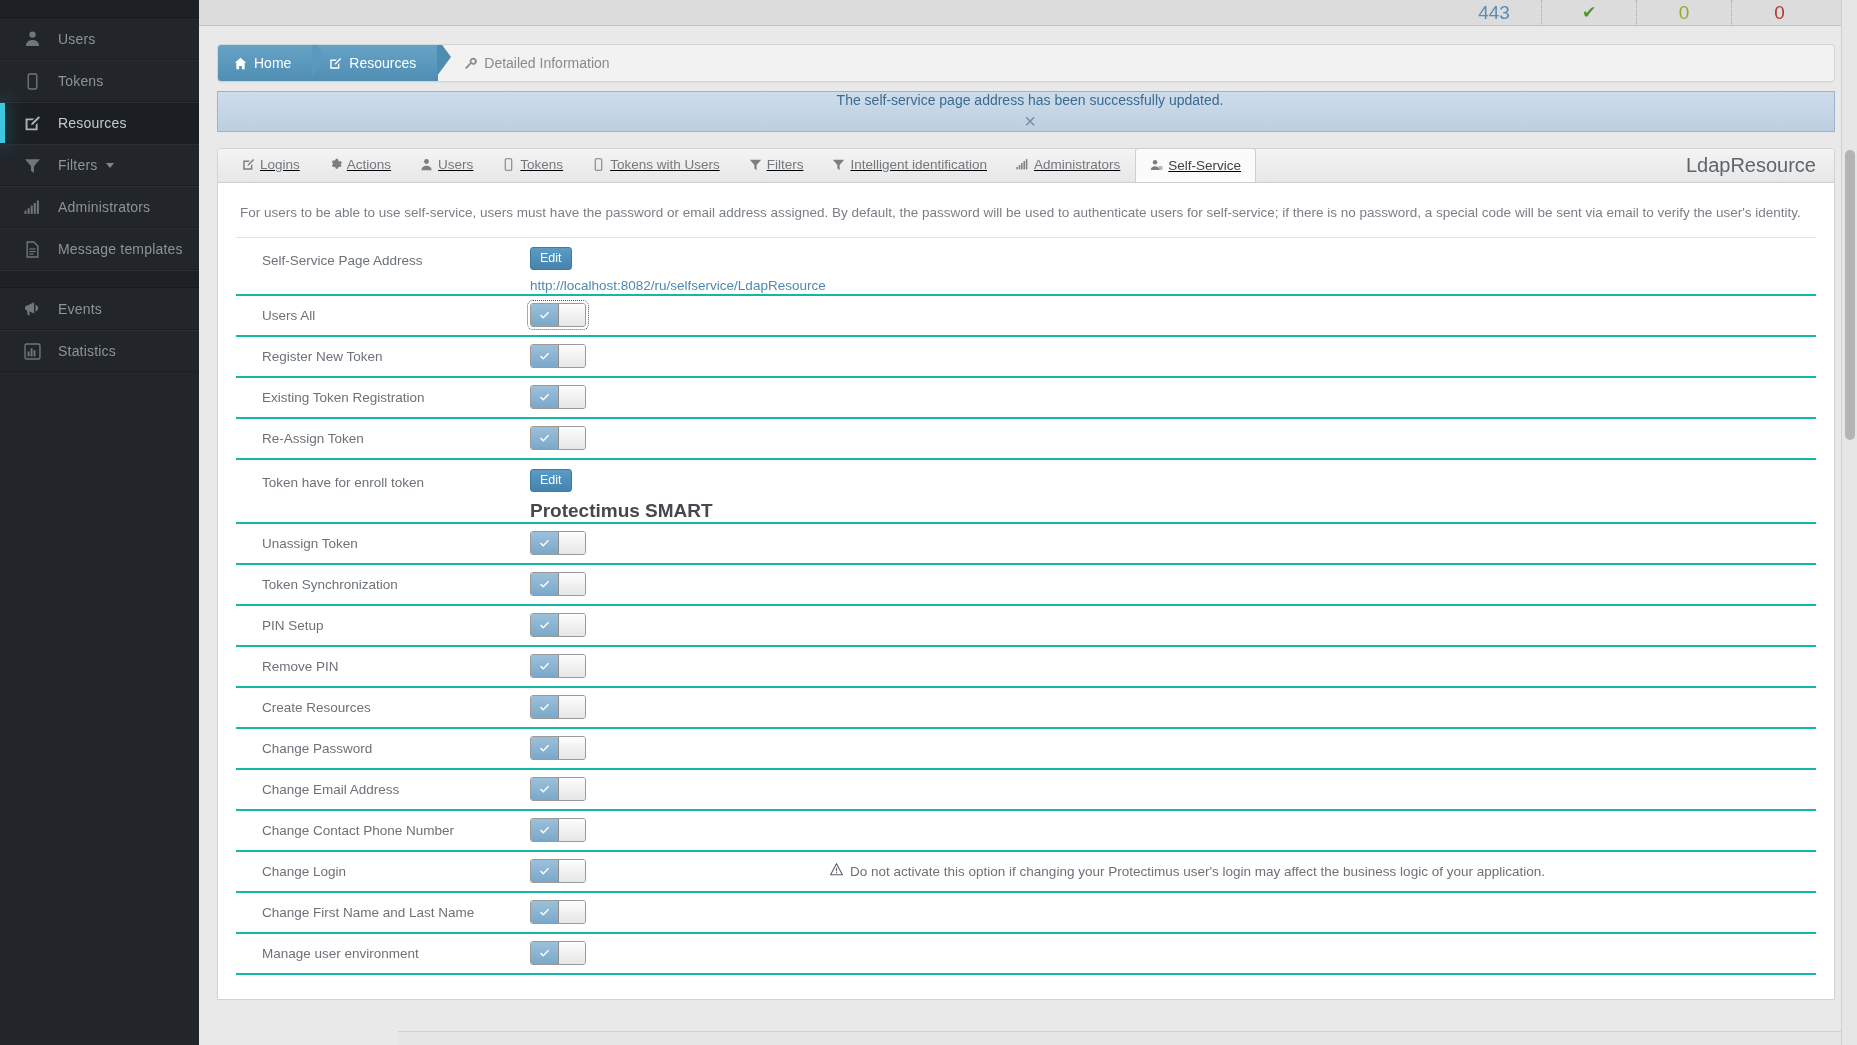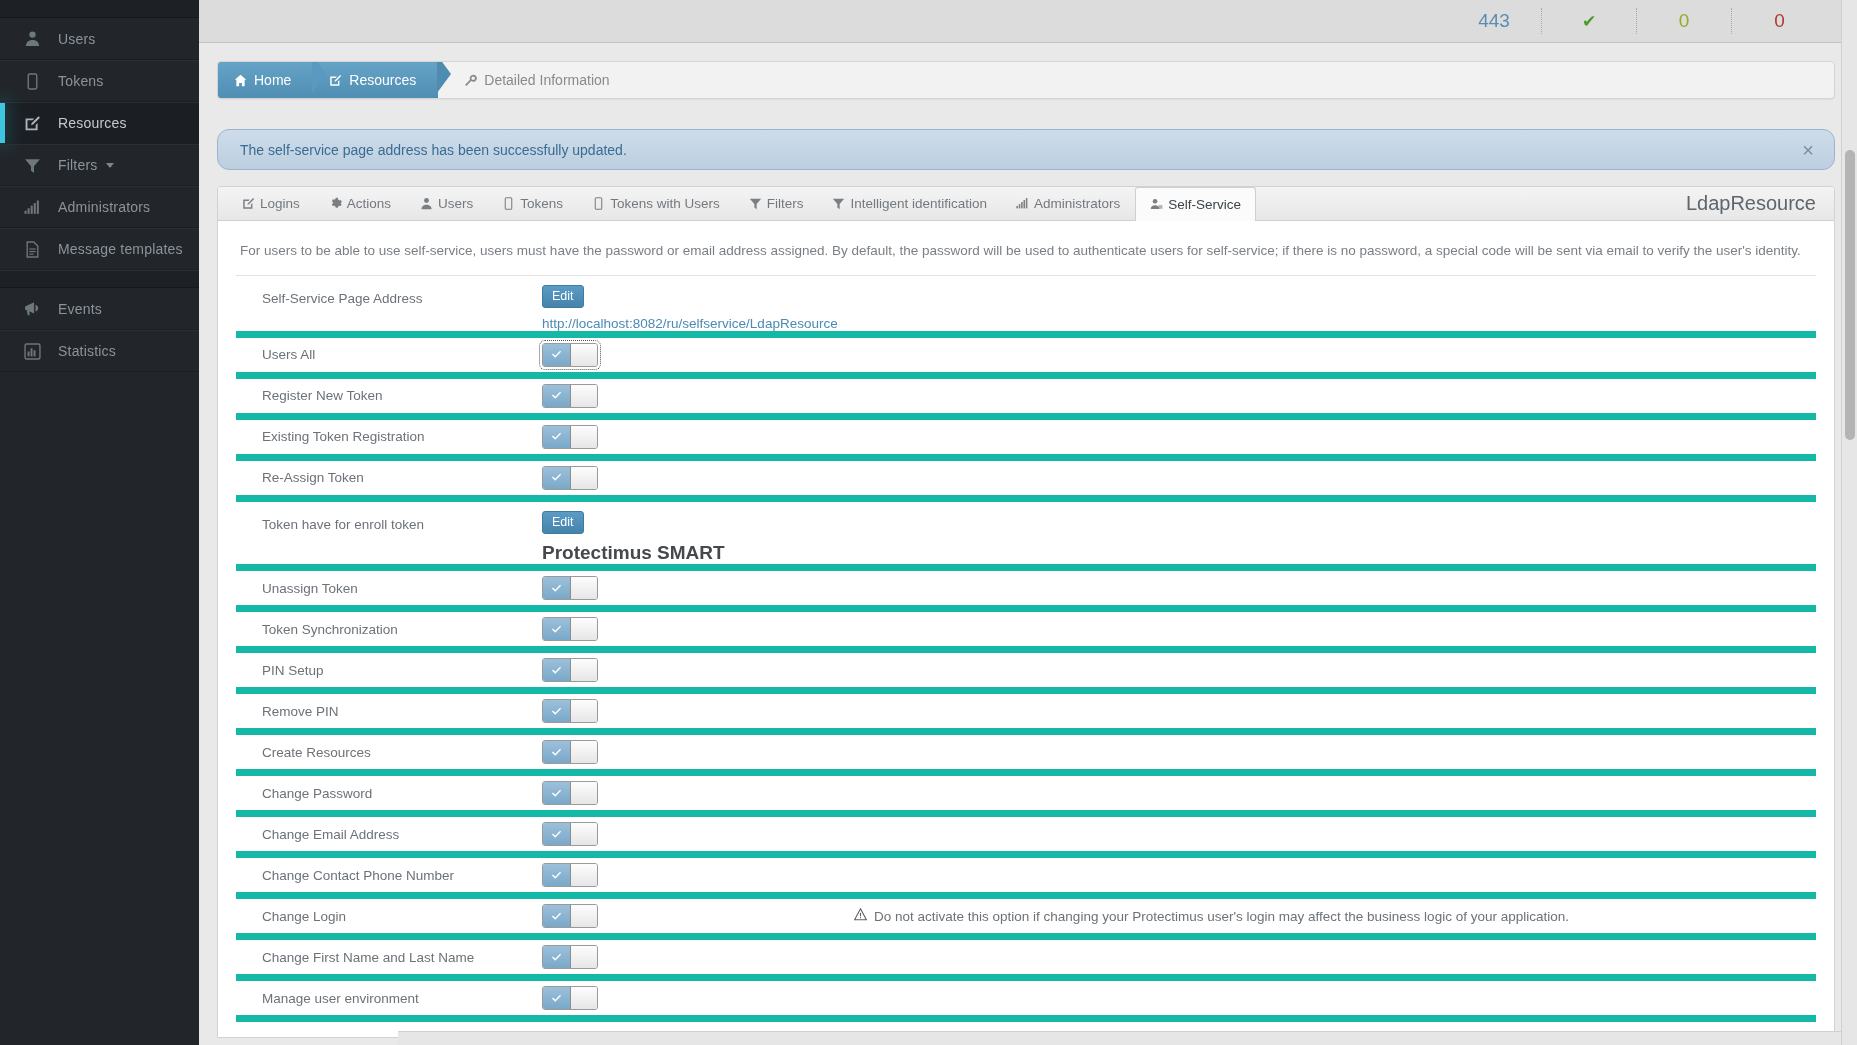--- a/index.html
+++ b/index.html
@@ -47,21 +47,21 @@
 
   
   .main {
     flex: 1; height: 1045px; position: relative;
     background: #e9e9e9;
     overflow: hidden;
   }
 
   
   .topbar {
-    height: 43px; background: #dcdcdc;
+    height: 26px; background: #dcdcdc;
     border-bottom: 1px solid #c3c3c3;
     display: flex; justify-content: flex-end; align-items: center;
     padding-right: 30px;
   }
   .counter {
     min-width: 95px; height: 26px;
     display: flex; align-items: center; justify-content: center;
     font-size: 19px;
     border-right: 1px dotted #a9a9a9;
   }
@@ -95,26 +95,26 @@
     width: 0; height: 0;
     border-top: 19px solid transparent; border-bottom: 19px solid transparent;
     border-left: 14px solid #4e8cb1; z-index: 2;
   }
   .crumb.on.first::after { border-left-color: #5b99c0; }
   .crumb.plain { color: #8a8a8a; padding-left: 26px; }
   .crumb .ci { margin-right: 7px; display: inline-flex; align-items: center; }
 
   
   .alert {
-    margin-top: 30px; height: 41px;
+    margin-top: 9px; height: 41px;
     background: linear-gradient(to bottom,#cedcea,#bccfe0);
-    border: 1px solid #9cb4cb; border-radius: 12px;
+    border: 1px solid #9cb4cb; border-radius: 0;
     display: flex; align-items: center; justify-content: space-between;
     padding: 0 14px 0 22px;
-    color: #3a6c93; font-size: 14px;
+    color: #3a6c93; font-size: 14px; flex-direction: column;
   }
   .alert .x { color: #7b8da0; font-size: 20px; line-height: 1; cursor: pointer; padding: 0 6px; }
 
   
   .panel {
     margin-top: 16px;
     background: #fff;
     border: 1px solid #d2d2d2; border-radius: 4px 4px 0 0;
     height: 852px;
     position: relative;
@@ -145,23 +145,22 @@
     display: flex; align-items: center; height: 33px;
   }
 
   .panel-body { padding: 16px 18px 0 18px; background: #fff; }
   .desc { font-size: 13.5px; color: #7a7f85; line-height: 1.45; padding: 4px 4px 14px 4px; }
 
   .rowlist { border-top: 1px solid #e2e2e2; }
   .row {
     display: flex; align-items: center;
     min-height: 41px;
-    border-bottom: 7px solid #14b8a6;
+    border-bottom: 2px solid #14b8a6;
     padding: 0 4px;
-    gap: 12px;
   }
   .row.tall { min-height: 58px; align-items: flex-start; padding-top: 9px; }
   .row .rlabel {
     width: 290px; min-width: 290px;
     font-size: 13.5px; color: #6c7278;
     padding-left: 22px;
   }
   .row.tall .rlabel { padding-top: 6px; }
   .rctl { display: flex; flex-direction: column; min-width: 300px; }
   .rextra { font-size: 13.5px; color: #6c7278; display: flex; align-items: center; }
@@ -347,21 +346,21 @@
           </div>
       </div>
 
       <div class="alert">
         <span>The self-service page address has been successfully updated.</span>
         <span class="x">×</span>
       </div>
 
       <div class="panel">
         <div class="tabs">
-          <div id="tabs" style="display:flex;align-items:center;height:34px;">
+          <div id="tabs" style="display:flex;align-items:flex-start;height:34px;text-decoration:underline;">
               <div class="tab">
                 <span class="ti">
                   <svg width="13" height="13" viewBox="0 0 16 16" fill="currentColor" xmlns="http://www.w3.org/2000/svg">
                     <path d="M1.5 3.2h8.2L7.9 5H3.3v7.7h7.7V9.3l1.8-1.8v6.9H1.5z"></path>
                     <path d="M13.7 1.2 15 2.5 8.6 8.9l-2 .7.7-2z"></path>
                   </svg>
                 </span>
                 <span>Logins</span>
               </div>
               <div class="tab">

